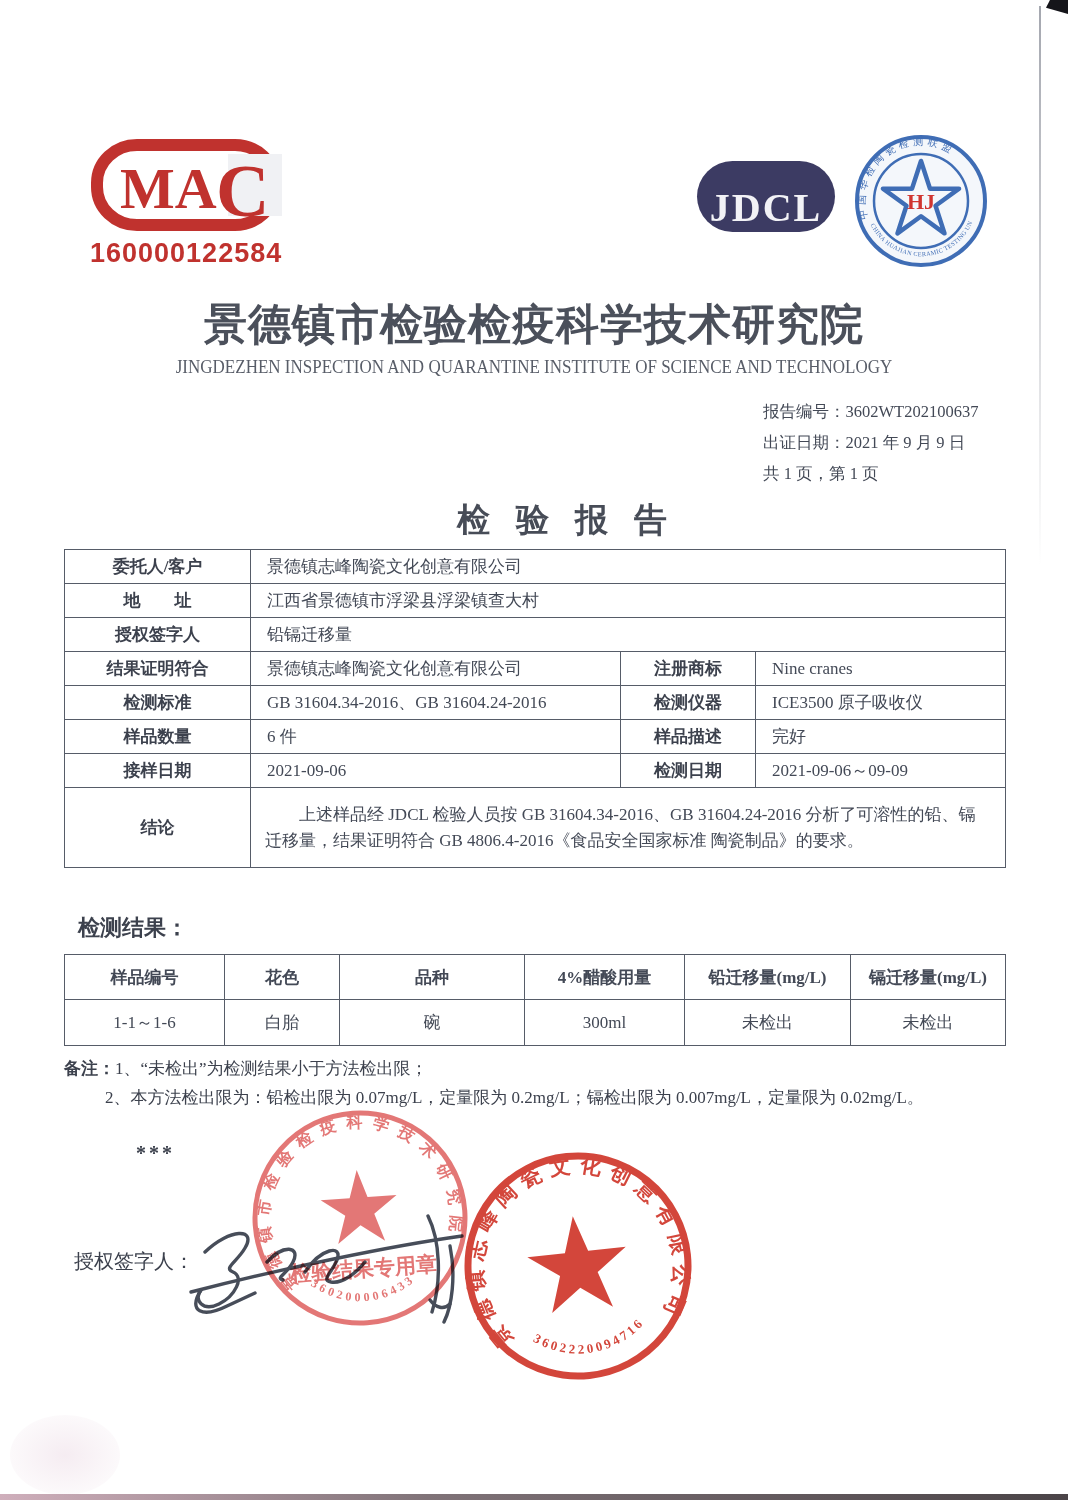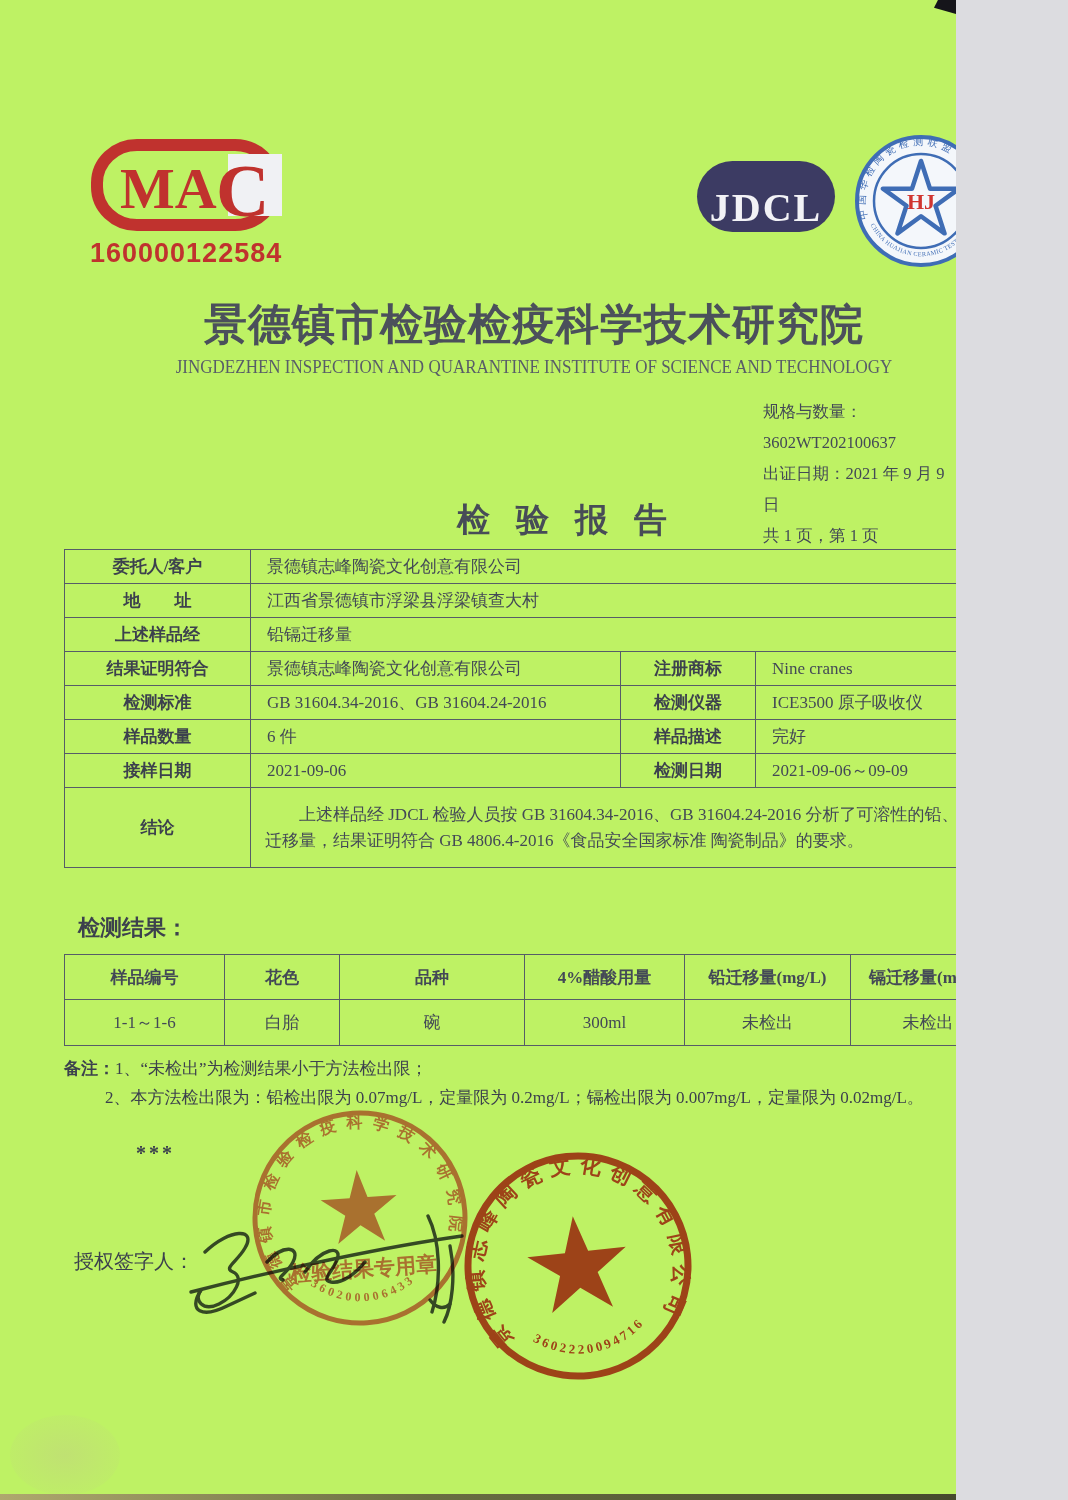--- a/index.html
+++ b/index.html
@@ -1,19 +1,19 @@
 <!DOCTYPE html>
 <html><head>
 <meta charset="utf-8">
 <style>
   * { margin:0; padding:0; box-sizing:border-box; }
   html,body { background:#dcdce0; }
   #page {
-    position:relative; width:956px; height:1500px;
-    background:#bef264;
+    position:relative; width:1068px; height:1500px;
+    background:#ffffff;
     font-family:"Liberation Serif","DejaVu Serif",serif;
     color:#3f4450; overflow:hidden;
   }
   .abs { position:absolute; }
 
   
   #cma-wrap { left:90px; top:138px; width:200px; }
   #cma-number {
     font-family:"Liberation Sans","DejaVu Sans",sans-serif;
     color:#c0322e; font-size:27px; font-weight:700; letter-spacing:1px; margin-top:2px;
@@ -123,21 +123,21 @@
       </text>
       <polygon points="0,-40 8.98,-12.36 38.04,-12.36 14.53,4.72 23.51,32.36 0,15.28 -23.51,32.36 -14.53,4.72 -38.04,-12.36 -8.98,-12.36" fill="none" stroke="#3f6db5" stroke-width="4.5" stroke-linejoin="round"></polygon>
       <text x="0" y="8" text-anchor="middle" font-size="22" font-weight="700" fill="#d03530" font-family="Liberation Sans, DejaVu Sans, sans-serif">HJ</text>
     </svg>
   </div>
 
   <div class="abs" id="title-cn">景德镇市检验检疫科学技术研究院</div>
   <div class="abs" id="title-en">JINGDEZHEN INSPECTION AND QUARANTINE INSTITUTE OF SCIENCE AND TECHNOLOGY</div>
 
   <div class="abs" id="report-meta">
-    <div>规格与数量：3602WT202100637</div>
+    <div>报告编号：3602WT202100637</div>
     <div>出证日期：2021 年 9 月 9 日</div>
     <div>共 1 页，第 1 页</div>
   </div>
 
   <div class="abs" id="doc-title">检验报告</div>
 
   <table class="abs" id="info-table">
     <colgroup>
         <col style="width: 186px;">
         <col style="width: 370px;">
@@ -147,21 +147,21 @@
     <tbody>
         <tr>
           <td class="cell-label">委托人/客户</td>
           <td colspan="3" class="cell-value">景德镇志峰陶瓷文化创意有限公司</td>
         </tr>
         <tr>
           <td class="cell-label">地　　址</td>
           <td colspan="3" class="cell-value">江西省景德镇市浮梁县浮梁镇查大村</td>
         </tr>
         <tr>
-          <td class="cell-label">上述样品经</td>
+          <td class="cell-label">授权签字人</td>
           <td colspan="3" class="cell-value">铅镉迁移量</td>
         </tr>
         <tr>
           <td class="cell-label">结果证明符合</td>
           <td class="cell-value">景德镇志峰陶瓷文化创意有限公司</td>
           <td class="cell-label">注册商标</td>
           <td class="cell-value">Nine cranes</td>
         </tr>
         <tr>
           <td class="cell-label">检测标准</td>

